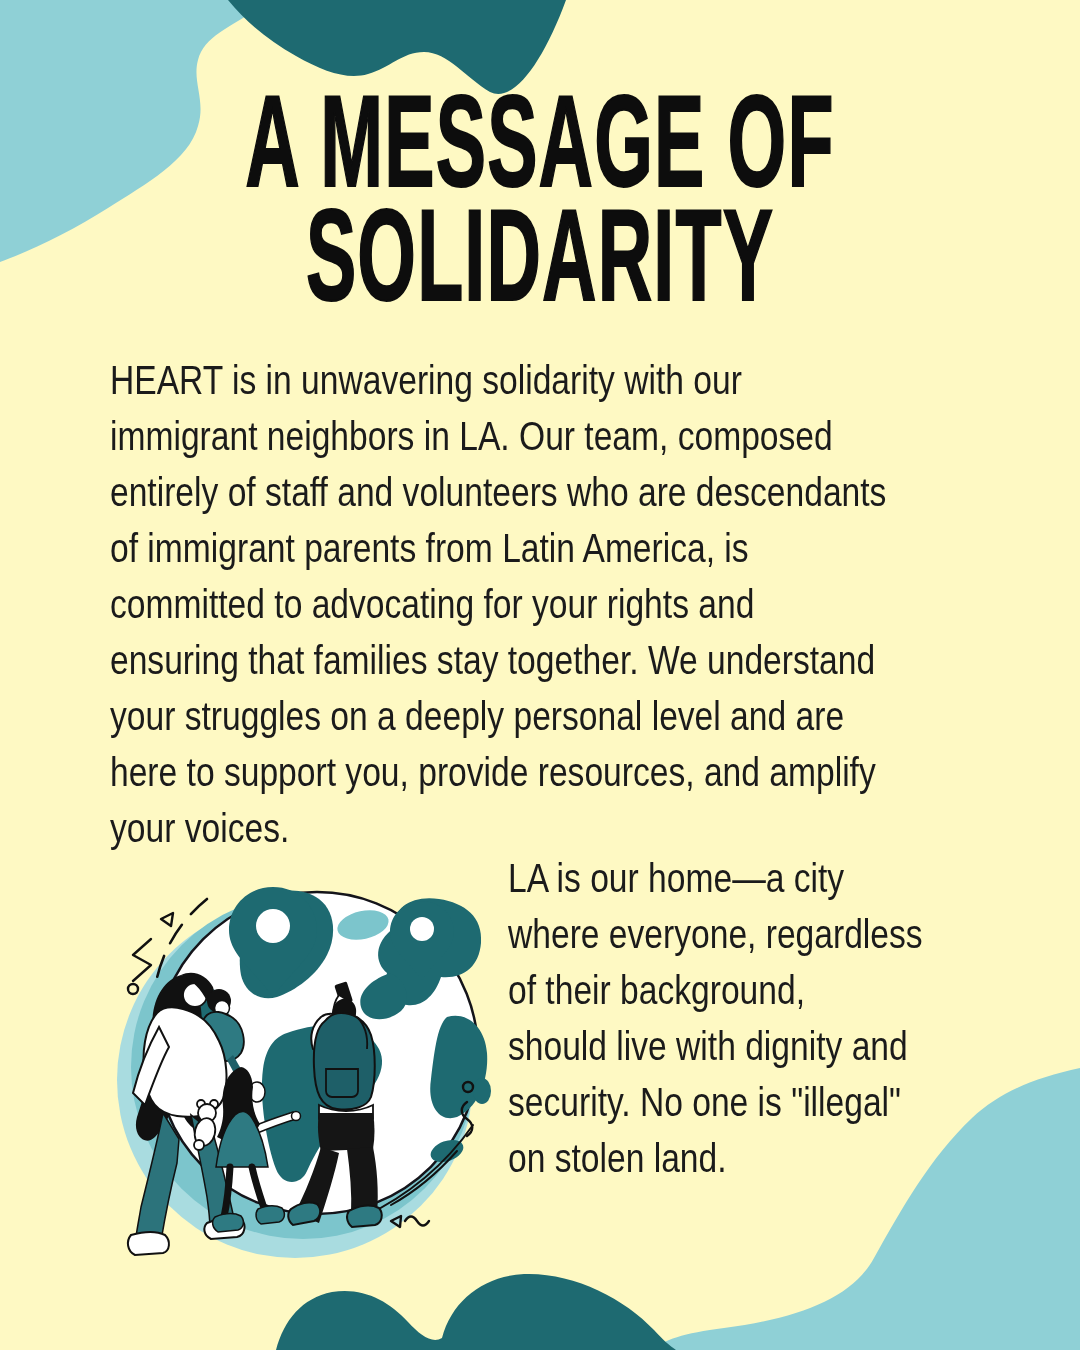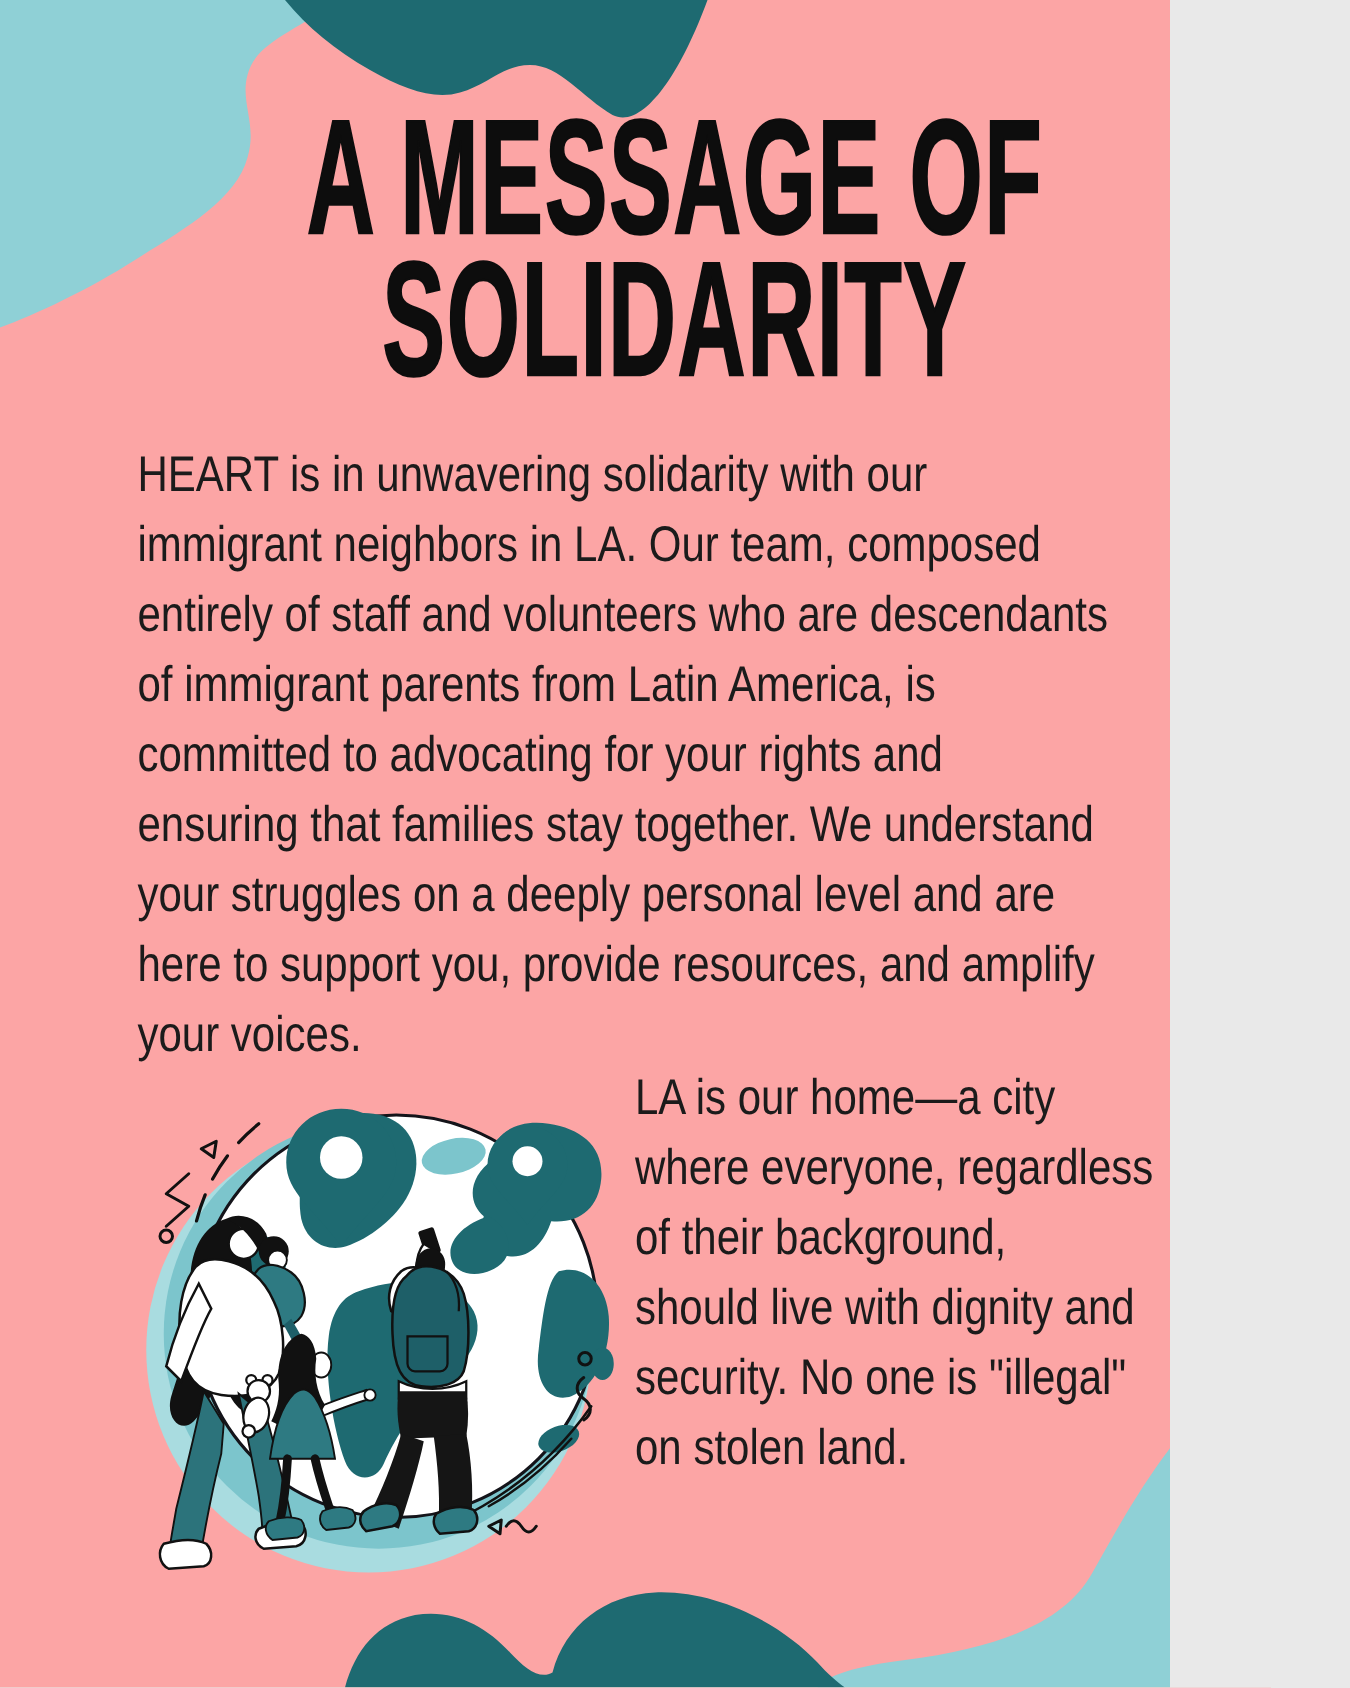--- a/index.html
+++ b/index.html
@@ -1,18 +1,18 @@
 <!DOCTYPE html>
 <html><head>
 <meta charset="utf-8">
 <style>
   html,body { margin:0; padding:0; background:#e9e9e9; }
   .canvas {
-    position:relative; width:936px; height:1350px;
-    background:#fca5a5; overflow:hidden;
+    position:relative; width:1080px; height:1350px;
+    background:#fef9c3; overflow:hidden;
     font-family:"Liberation Sans", sans-serif;
   }
   svg.bg { position:absolute; left:0; top:0; width:1080px; height:1350px; }
   .title {
     position:absolute; top:84px; left:0; width:1080px; margin:0;
     text-align:center; color:#0d0d0d;
   }
   .tline {
     display:block; font-size:130px; line-height:114px; font-weight:700;
     letter-spacing:2px; transform:scaleX(0.58);

